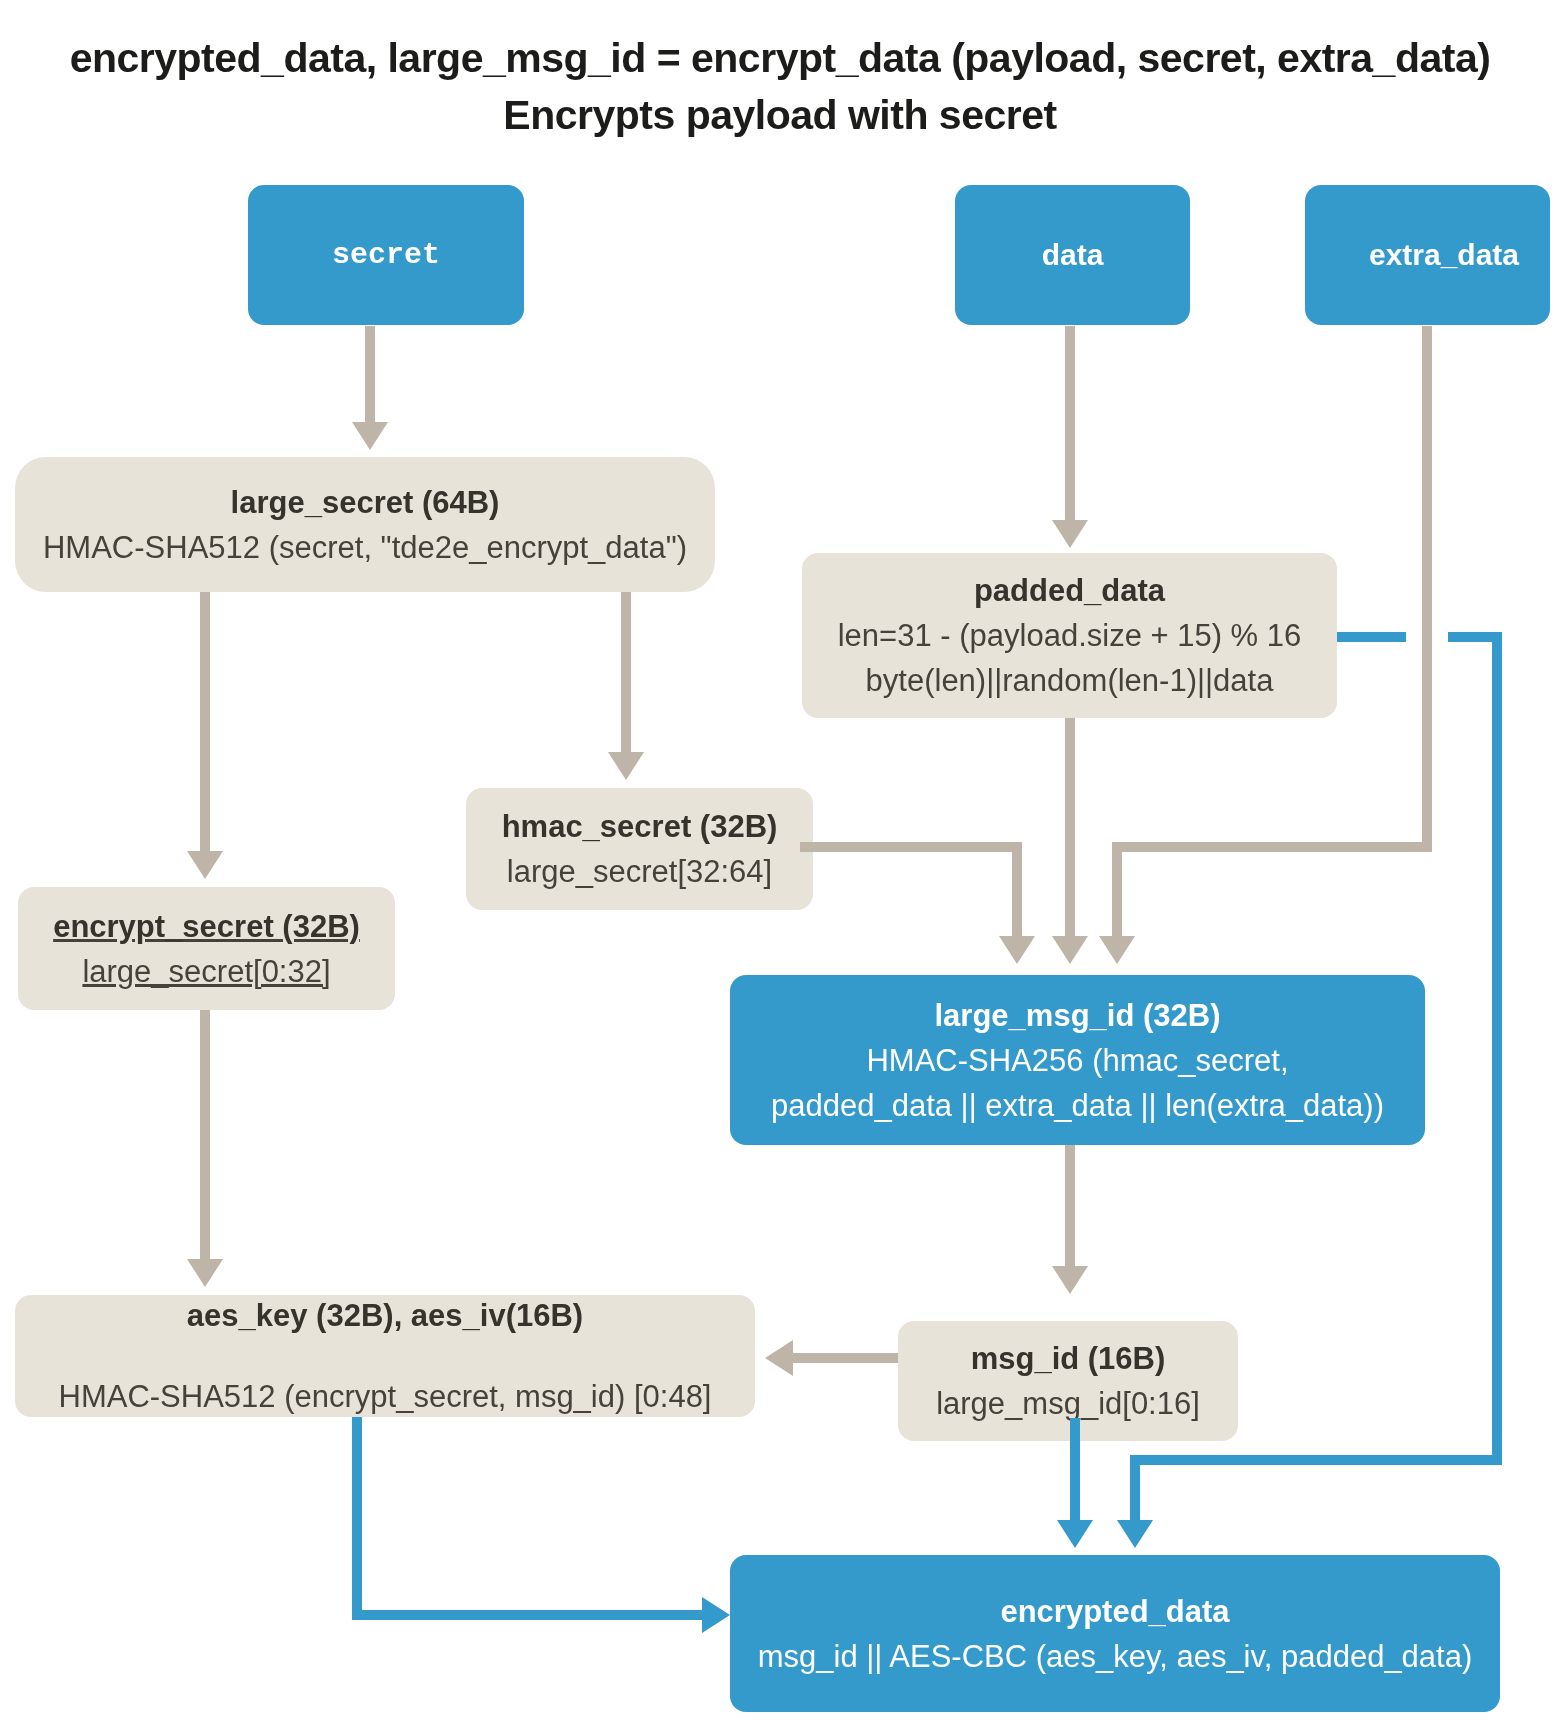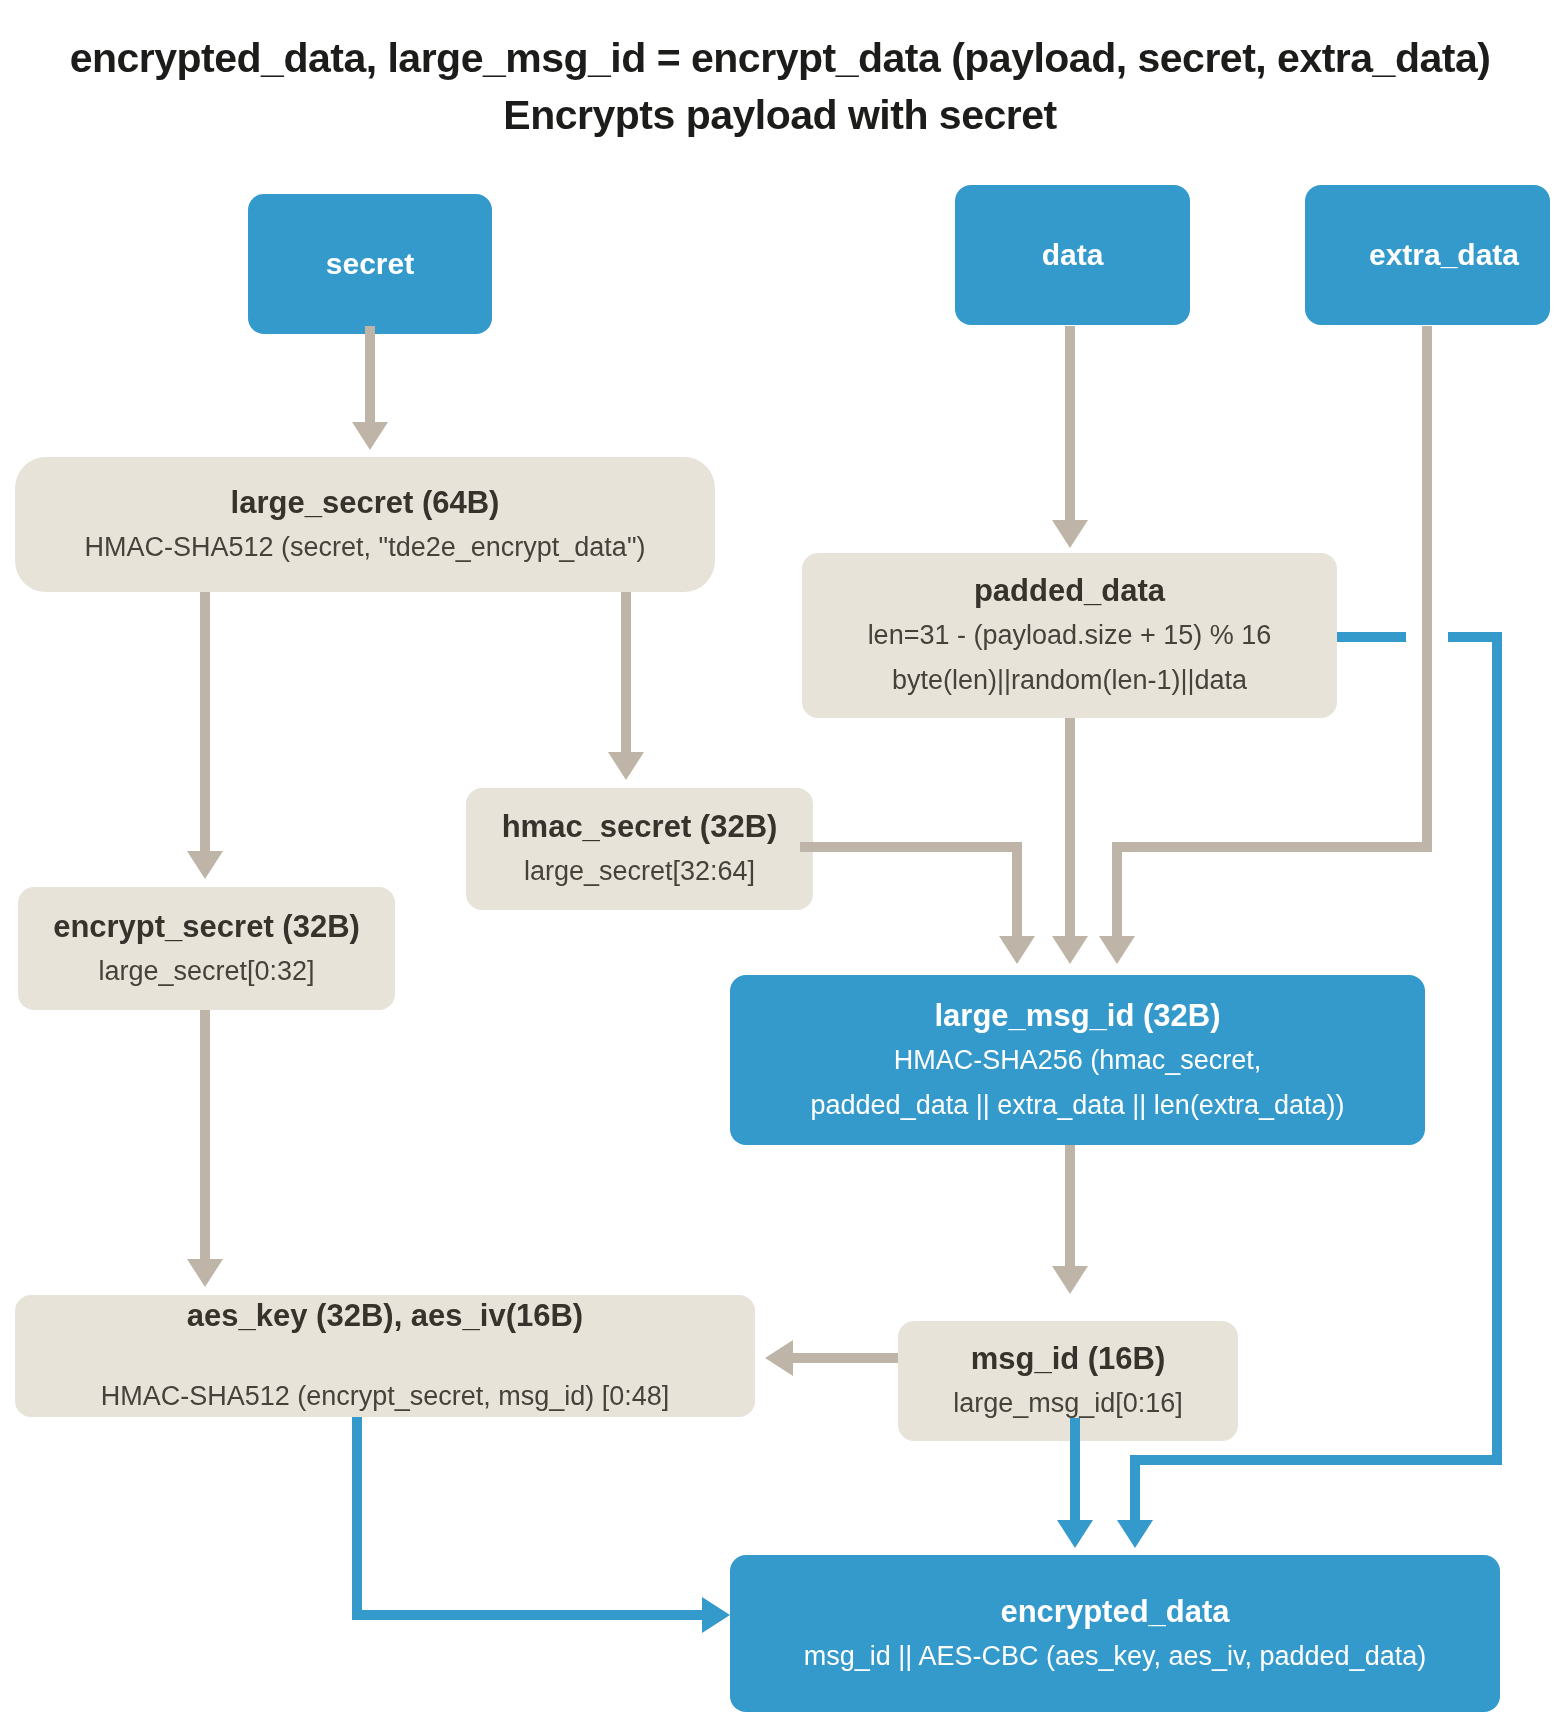--- a/index.html
+++ b/index.html
@@ -30,21 +30,21 @@
     position: absolute; box-sizing: border-box;
     border-radius: 16px;
     display: flex; flex-direction: column;
     justify-content: center; align-items: center;
     text-align: center; padding: 6px 14px;
   }
   .box.blue { background: var(--blue); color: #ffffff; }
   .box.beige { background: var(--beige); color: var(--box-text); }
   .box .t { font-weight: bold; font-size: 31px; line-height: 45px; }
   .box.beige .t { color: var(--box-title); }
-  .box .b { font-weight: normal; font-size: 27px; line-height: 45px; }
+  .box .b { font-weight: normal; font-size: 31px; line-height: 45px; }
   .box.blue .b { color: #ffffff; }
   .iobox { font-weight: bold; font-size: 30px; }
 
   .hline, .vline { position: absolute; }
   .tan { background: var(--tan); }
   .bluel { background: var(--blue); }
 
   .ah { position: absolute; width: 0; height: 0; }
   .ah-down { border-left: 18px solid transparent; border-right: 18px solid transparent; border-top: 28px solid var(--tan); }
   .ah-down.bluehead { border-top-color: var(--blue); }
@@ -54,21 +54,21 @@
 </head>
 <body>
 
 <div id="stage">
 
   <div class="page-title">
     <div>encrypted_data, large_msg_id = encrypt_data (payload, secret, extra_data)</div>
     <div>Encrypts payload with secret</div>
   </div>
 
-  <div class="box blue" style="left:248px; top:194px; width:244px; height:140px;">
+  <div class="box blue" style="left:248px; top:185px; width:276px; height:140px;font-family:Liberation Mono, monospace;">
     <div class="iobox">secret</div>
   </div>
 
   <div class="box blue" style="left:955px; top:185px; width:235px; height:140px;">
     <div class="iobox">data</div>
   </div>
 
   <div class="box blue" style="left:1305px; top:185px; width:245px; height:140px;padding-left:47px;">
     <div class="iobox">extra_data</div>
   </div>
@@ -82,21 +82,21 @@
     <div class="t">padded_data</div>
     <div class="b">len=31 - (payload.size + 15) % 16</div>
     <div class="b">byte(len)||random(len-1)||data</div>
   </div>
 
   <div class="box beige" style="left:453px; top:788px; width:347px; height:122px;margin-left:13px;">
     <div class="t">hmac_secret (32B)</div>
     <div class="b">large_secret[32:64]</div>
   </div>
 
-  <div class="box beige" style="left:18px; top:887px; width:377px; height:123px;">
+  <div class="box beige" style="left:18px; top:887px; width:377px; height:123px;text-decoration:underline;">
     <div class="t">encrypt_secret (32B)</div>
     <div class="b">large_secret[0:32]</div>
   </div>
 
   <div class="box blue" style="left:730px; top:975px; width:695px; height:170px;">
     <div class="t">large_msg_id (32B)</div>
     <div class="b">HMAC-SHA256 (hmac_secret,</div>
     <div class="b">padded_data || extra_data || len(extra_data))</div>
   </div>
 

